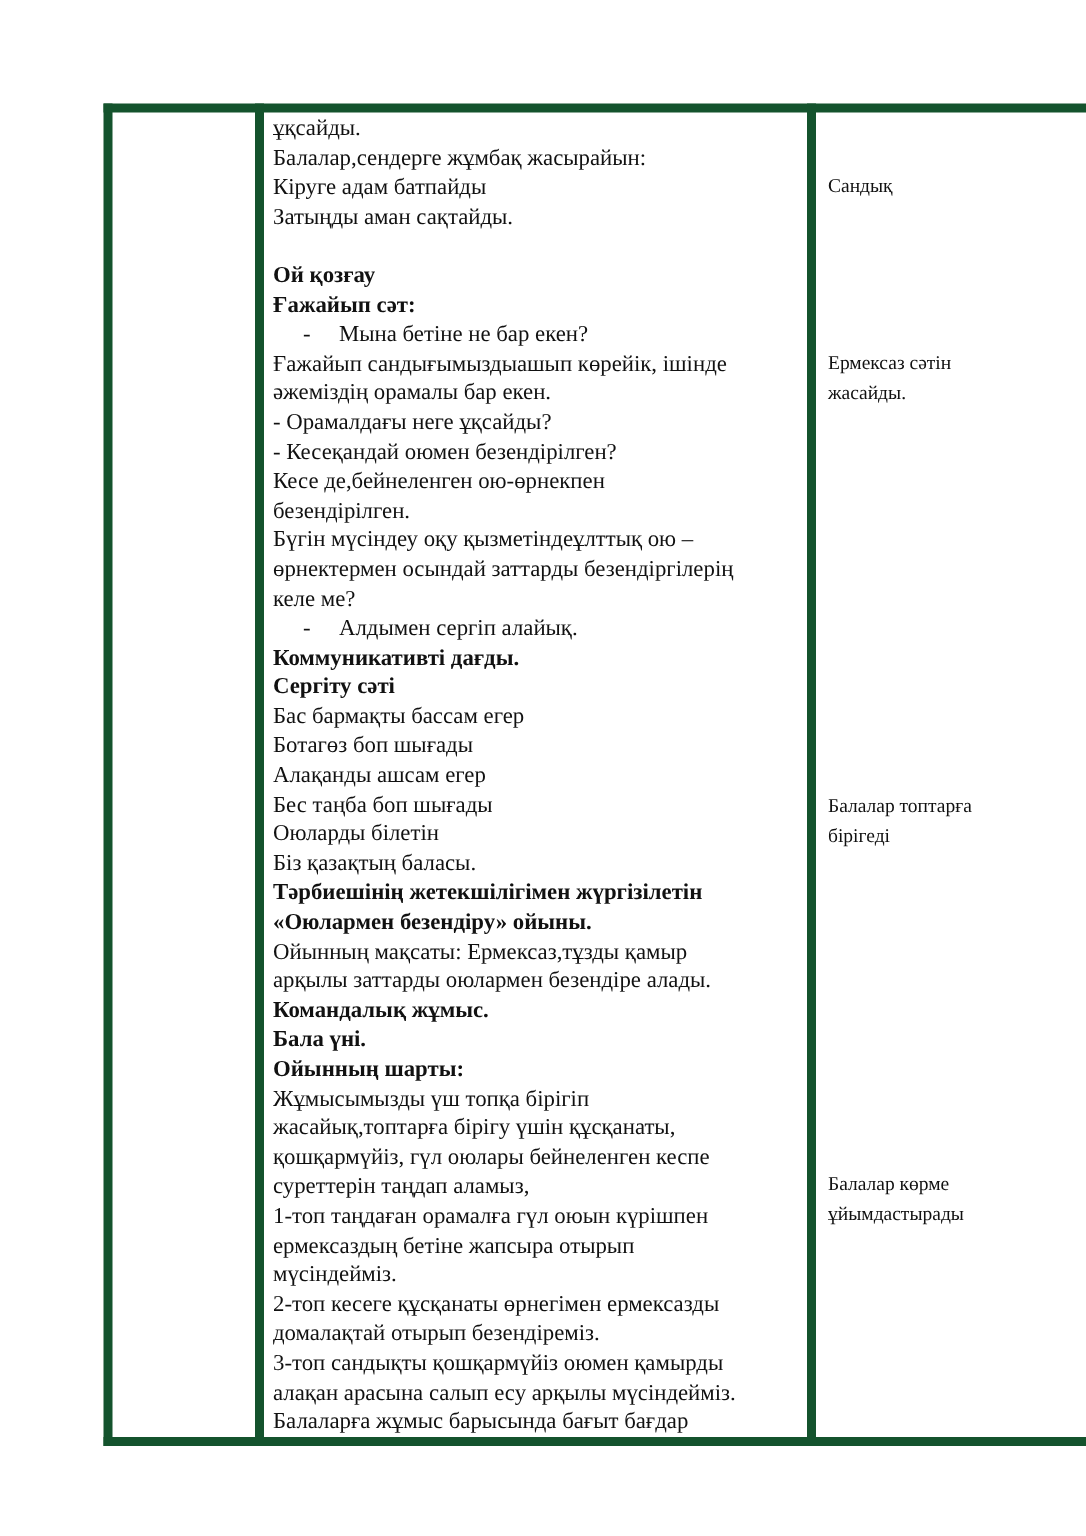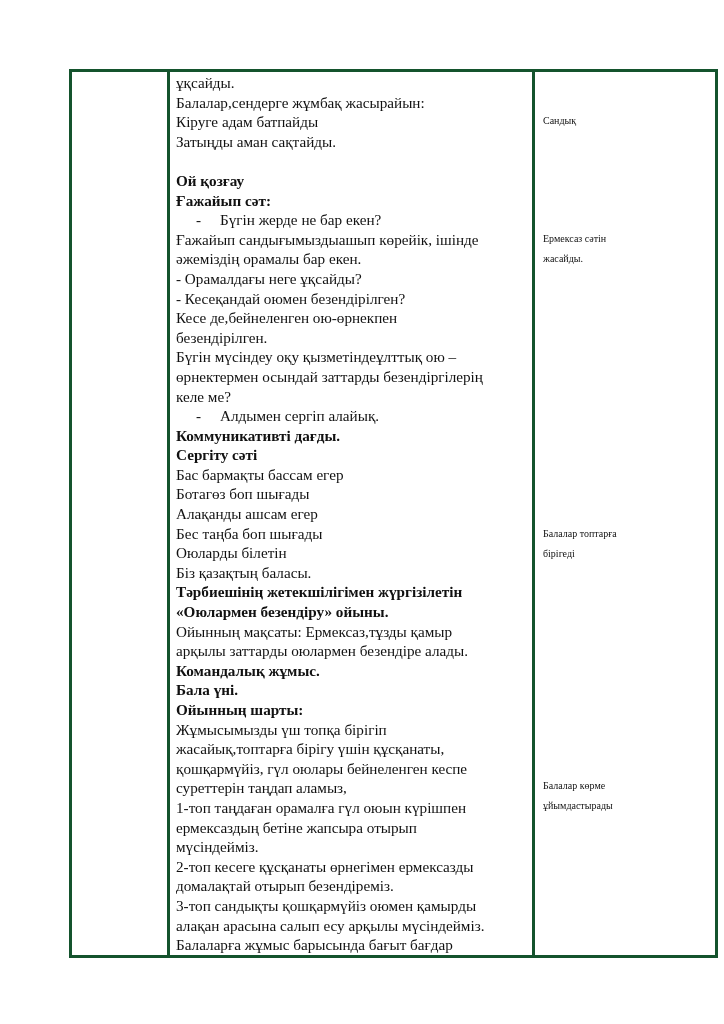--- a/index.html
+++ b/index.html
@@ -1,49 +1,49 @@
 <!DOCTYPE html>
 <html><head>
 <meta charset="utf-8">
 <style>
   html, body { margin: 0; padding: 0; background: #ffffff; }
   body { width: 724px; height: 1024px; position: relative; overflow: hidden;
          font-family: "Liberation Serif", serif; color: #111; }
   .page-table { position: absolute; left: 69px; top: 69px; width: 637px; height: 882px;
                 border-collapse: collapse; table-layout: fixed; }
-  .page-table td { border: 3px solid #14532d; vertical-align: top; padding: 0; }
+  .page-table td { border: 6px solid #14532d; vertical-align: top; padding: 0; }
   .col1 { width: 95px; }
   .col2 { width: 362px; }
   .col3 { width: 180px; }
   .content { padding: 1px 4px 0 6px; font-size: 15.2px; line-height: 19.6px; }
   .line { white-space: nowrap; min-height: 19.6px; }
   .b { font-weight: bold; }
   .dash { padding-left: 20px; }
   .dash .d { display: inline-block; width: 24px; }
   .right { position: relative; height: 100%; }
-  .note { position: absolute; left: 8px; font-size: 10px; line-height: 19.6px; }
+  .note { position: absolute; left: 8px; font-size: 13px; line-height: 19.6px; }
   .grp { font-weight: normal; }
 </style>
 </head>
 <body>
 
 <table class="page-table">
   <tbody>
       <tr>
     <td class="col1"></td>
     <td class="col2">
       <div class="content" id="main-content">
             <div class="line"><span>ұқсайды.</span></div>
             <div class="line"><span>Балалар,сендерге жұмбақ жасырайын:</span></div>
             <div class="line"><span>Кіруге адам батпайды</span></div>
             <div class="line"><span>Затыңды аман сақтайды.</span></div>
             <div class="line"><span></span></div>
             <div class="line b"><span>Ой қозғау</span></div>
             <div class="line b"><span>Ғажайып сәт:</span></div>
-            <div class="line dash"><span class="d">-</span><span>Бүгін жерде не бар екен?</span></div>
+            <div class="line dash"><span class="d">-</span><span>Мына бетіне не бар екен?</span></div>
             <div class="line"><span>Ғажайып сандығымыздыашып көрейік, ішінде</span></div>
             <div class="line"><span>әжеміздің орамалы бар екен.</span></div>
             <div class="line"><span>- Орамалдағы неге ұқсайды?</span></div>
             <div class="line"><span>- Кесеқандай оюмен безендірілген?</span></div>
             <div class="line"><span>Кесе де,бейнеленген ою-өрнекпен</span></div>
             <div class="line"><span>безендірілген.</span></div>
             <div class="line"><span>Бүгін мүсіндеу оқу қызметіндеұлттық ою –</span></div>
             <div class="line"><span>өрнектермен осындай заттарды безендіргілерің</span></div>
             <div class="line"><span>келе ме?</span></div>
             <div class="line dash"><span class="d">-</span><span>Алдымен сергіп алайық.</span></div>

